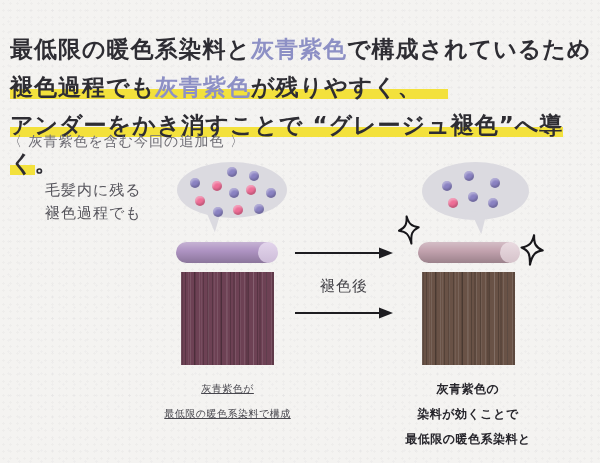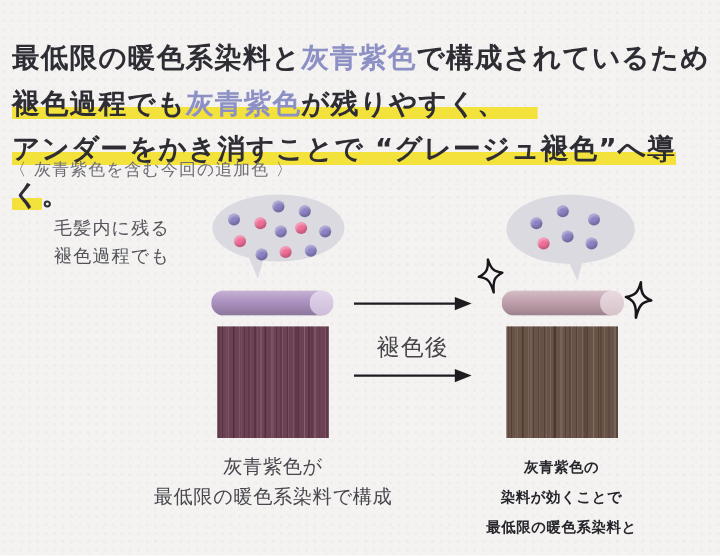--- a/index.html
+++ b/index.html
@@ -48,27 +48,27 @@
     background-image:
       repeating-linear-gradient(90deg, rgba(255,255,255,.10) 0 1px, rgba(0,0,0,0) 1px 4px, rgba(0,0,0,.20) 4px 5px, rgba(0,0,0,0) 5px 9px),
       repeating-linear-gradient(90deg, rgba(0,0,0,.13) 0 2px, rgba(0,0,0,0) 2px 7px, rgba(255,255,255,.07) 7px 8px, rgba(0,0,0,0) 8px 13px);}
   .swatch-before{left:181px;top:272px;background-color:var(--swatch-before,#6d4154);}
   .swatch-after{left:422px;top:272px;background-color:var(--swatch-after,#695246);}
   
   .arrow{position:absolute;width:100px;height:14px;}
   .arrow-1{left:294px;top:246px;}
   .arrow-2{left:294px;top:306px;}
   .arrow-label{position:absolute;left:294px;top:277px;width:100px;text-align:center;
-    font-size:19px;color:#454449;letter-spacing:1px;}
+    font-size:15px;color:#454449;letter-spacing:1px;}
   .sparkle{position:absolute;}
   .sparkle-left{left:397px;top:215px;transform:rotate(-10deg);}
   .sparkle-right{left:519px;top:234px;transform:rotate(8deg);}
   
   .caption{position:absolute;top:377px;text-align:center;letter-spacing:.5px;}
-  .caption-before{left:95px;width:265px;font-size:16px;line-height:24.5px;color:#47464d;}
+  .caption-before{left:95px;width:265px;font-size:10px;line-height:24.5px;color:#47464d;text-decoration:underline;}
   .caption-after{left:362px;width:212px;font-size:12px;line-height:25px;font-weight:700;color:#26252b;}
 </style>
 </head>
 <body>
 
 <div class="stage" style="--headline-color: #2e2d33; --accent: #8d90c5; --hl: #f3e13c; --bubble: #dbdae0; --rod-before: #ae93c2; --rod-after: #c2a2ae; --rod-cap-before: #dac8e6; --rod-cap-after: #e3cfd7; --swatch-before: #6d4154; --swatch-after: #695246;">
 
   <div class="headline">
     <div class="hline"><span>最低限の暖色系染料と</span><span class="accent">灰青紫色</span><span>で構成されているため</span></div>
     <div class="hline"><span class="hl hl-ext"><span>褪色過程でも</span><span class="accent">灰青紫色</span><span>が残りやすく、</span></span></div>

